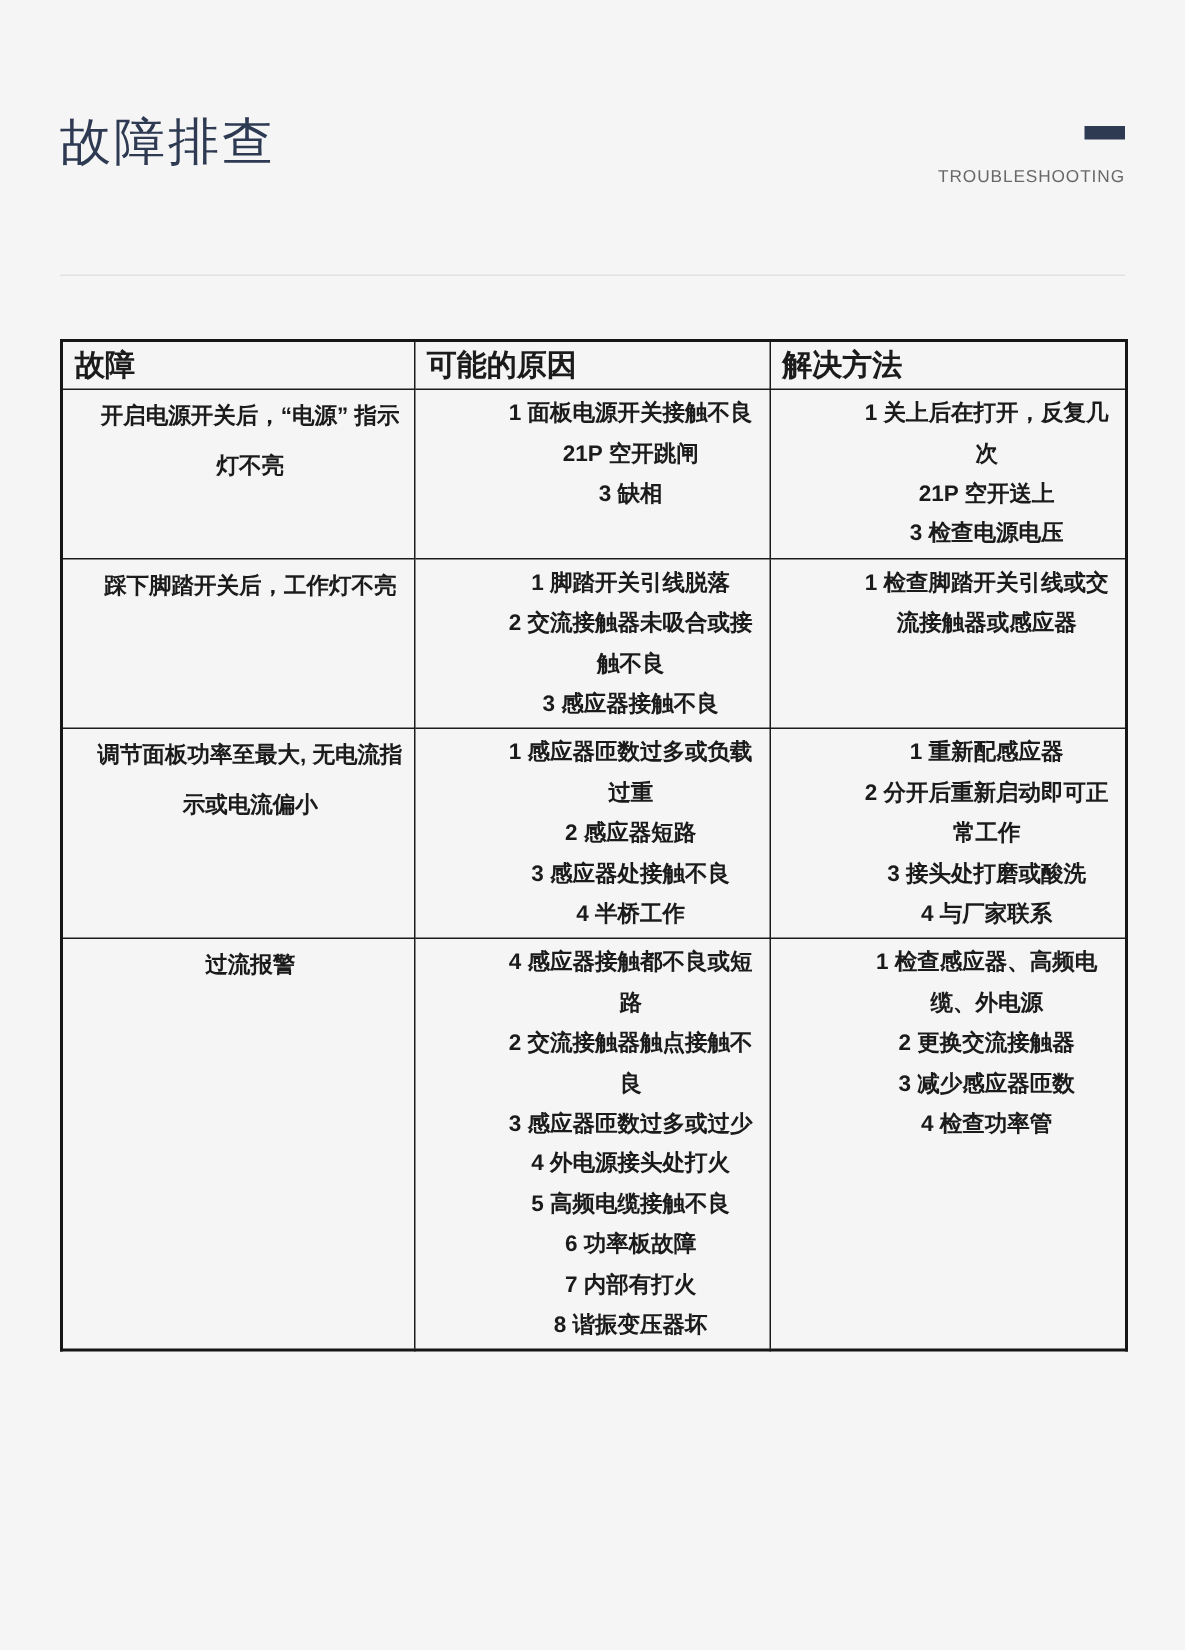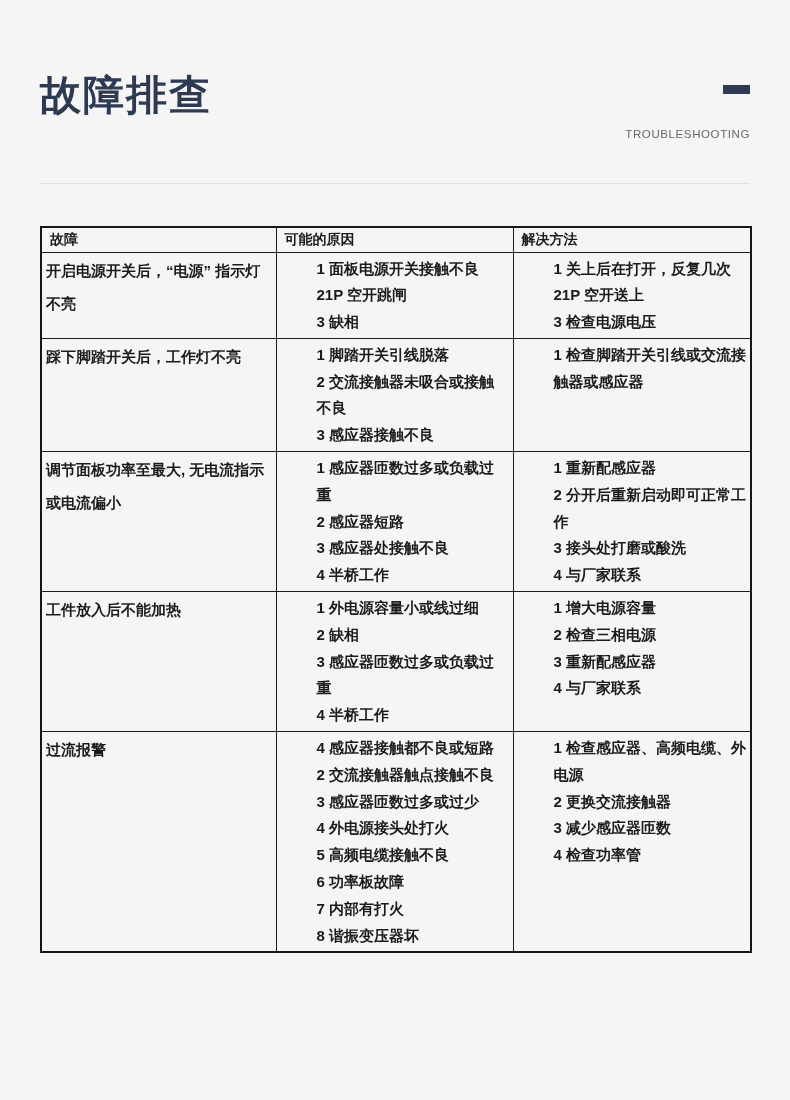--- a/index.html
+++ b/index.html
@@ -16,41 +16,41 @@
     height: 1100px;
     padding: 0 40px;
   }
   
   .header {
     position: relative;
     padding-top: 70px;
     height: 183px;
   }
   .page-title {
-    font-size: 41px;
-    font-weight: 700;
+    font-size: 34px;
+    font-weight: 400;
     letter-spacing: 2px;
     color: var(--accent, #2e3a52);
     line-height: 50px;
   }
   .header-right {
     position: absolute;
     top: 80px;
     right: 0;
     text-align: right;
   }
   .dash-icon {
     display: inline-block;
     width: 27px;
     height: 9px;
     background: var(--accent, #2e3a52);
   }
   .subtitle {
     display: block;
-    margin-top: 30px;
+    margin-top: 14px;
     font-size: 11.5px;
     letter-spacing: 0.6px;
     color: #686868;
     font-weight: 400;
   }
   .divider {
     border: none;
     border-top: 1px solid #e2e2e2;
     height: 0;
     width: 710px;
@@ -67,25 +67,25 @@
   }
   .ts-table th, .ts-table td {
     border: 1.5px solid #1c1c1c;
     vertical-align: top;
     text-align: left;
     overflow: hidden;
   }
   .ts-table thead tr { height: 25px; }
   .ts-table th {
     padding: 2px 4px 2px 8px;
-    font-size: 14px;
+    font-size: 20px;
     font-weight: 600;
     vertical-align: middle;
   }
-  .ts-table td { padding: 3px 4px 2px 4px; }
+  .ts-table td { padding: 3px 4px 2px 20px; text-align: center; }
   td.fault { line-height: 33px; padding-top: 1px; }
   td.items .item { line-height: 26.8px; margin-left: 36px; }
   tbody tr:nth-child(1) { height: 80px; }
   tbody tr:nth-child(2) { height: 80px; }
   tbody tr:nth-child(3) { height: 106px; }
   tbody tr:nth-child(4) { height: 107px; }
   tbody tr:nth-child(5) { height: 206px; }
   tbody tr:nth-child(6) { height: 74px; }
   tbody tr:nth-child(7) { height: 104px; }
 </style>
@@ -151,35 +151,20 @@
             <div class="item">4 半桥工作</div>
           </td>
           <td class="items">
             <div class="item">1 重新配感应器</div>
             <div class="item">2 分开后重新启动即可正常工作</div>
             <div class="item">3 接头处打磨或酸洗</div>
             <div class="item">4 与厂家联系</div>
           </td>
         </tr>
         <tr>
-          <td class="fault">工件放入后不能加热</td>
-          <td class="items">
-            <div class="item">1 外电源容量小或线过细</div>
-            <div class="item">2 缺相</div>
-            <div class="item">3 感应器匝数过多或负载过重</div>
-            <div class="item">4 半桥工作</div>
-          </td>
-          <td class="items">
-            <div class="item">1 增大电源容量</div>
-            <div class="item">2 检查三相电源</div>
-            <div class="item">3 重新配感应器</div>
-            <div class="item">4 与厂家联系</div>
-          </td>
-        </tr>
-        <tr>
           <td class="fault">过流报警</td>
           <td class="items">
             <div class="item">4 感应器接触都不良或短路</div>
             <div class="item">2 交流接触器触点接触不良</div>
             <div class="item">3 感应器匝数过多或过少</div>
             <div class="item">4 外电源接头处打火</div>
             <div class="item">5 高频电缆接触不良</div>
             <div class="item">6 功率板故障</div>
             <div class="item">7 内部有打火</div>
             <div class="item">8 谐振变压器坏</div>

